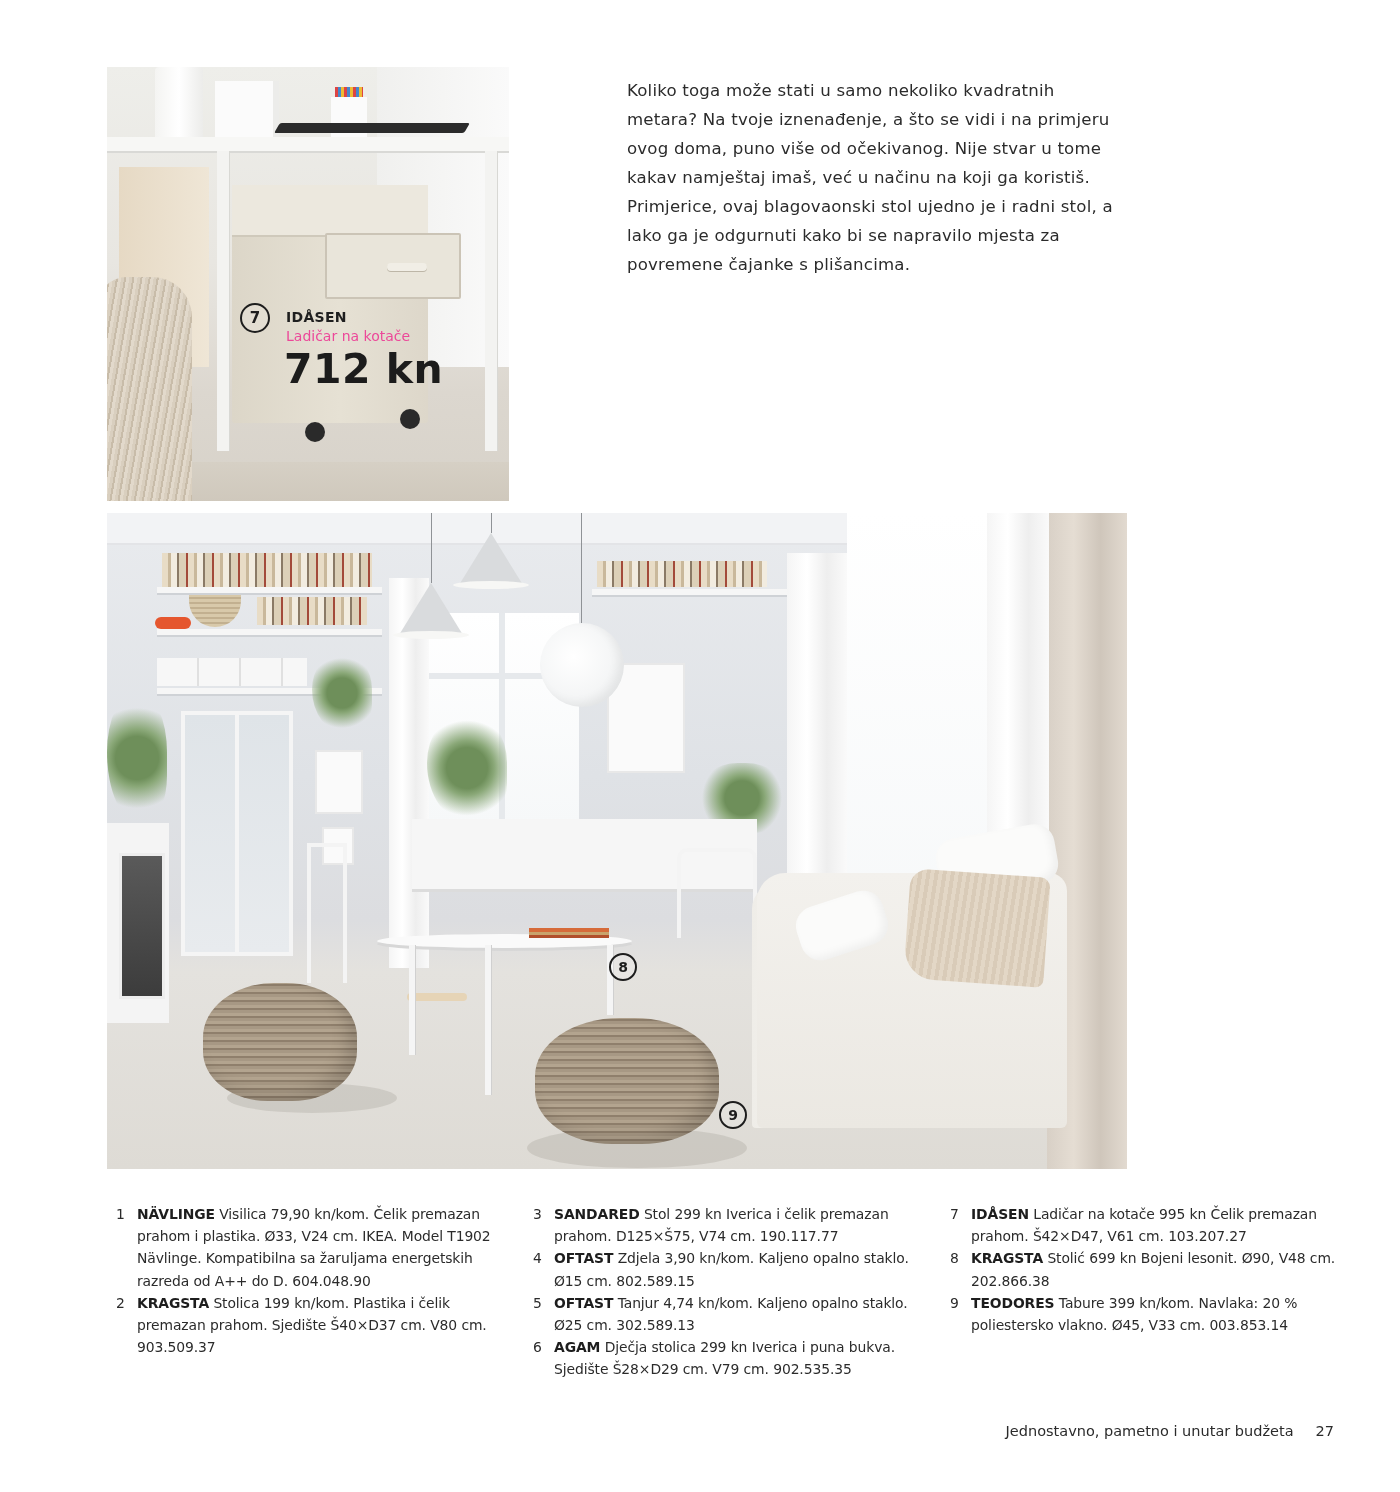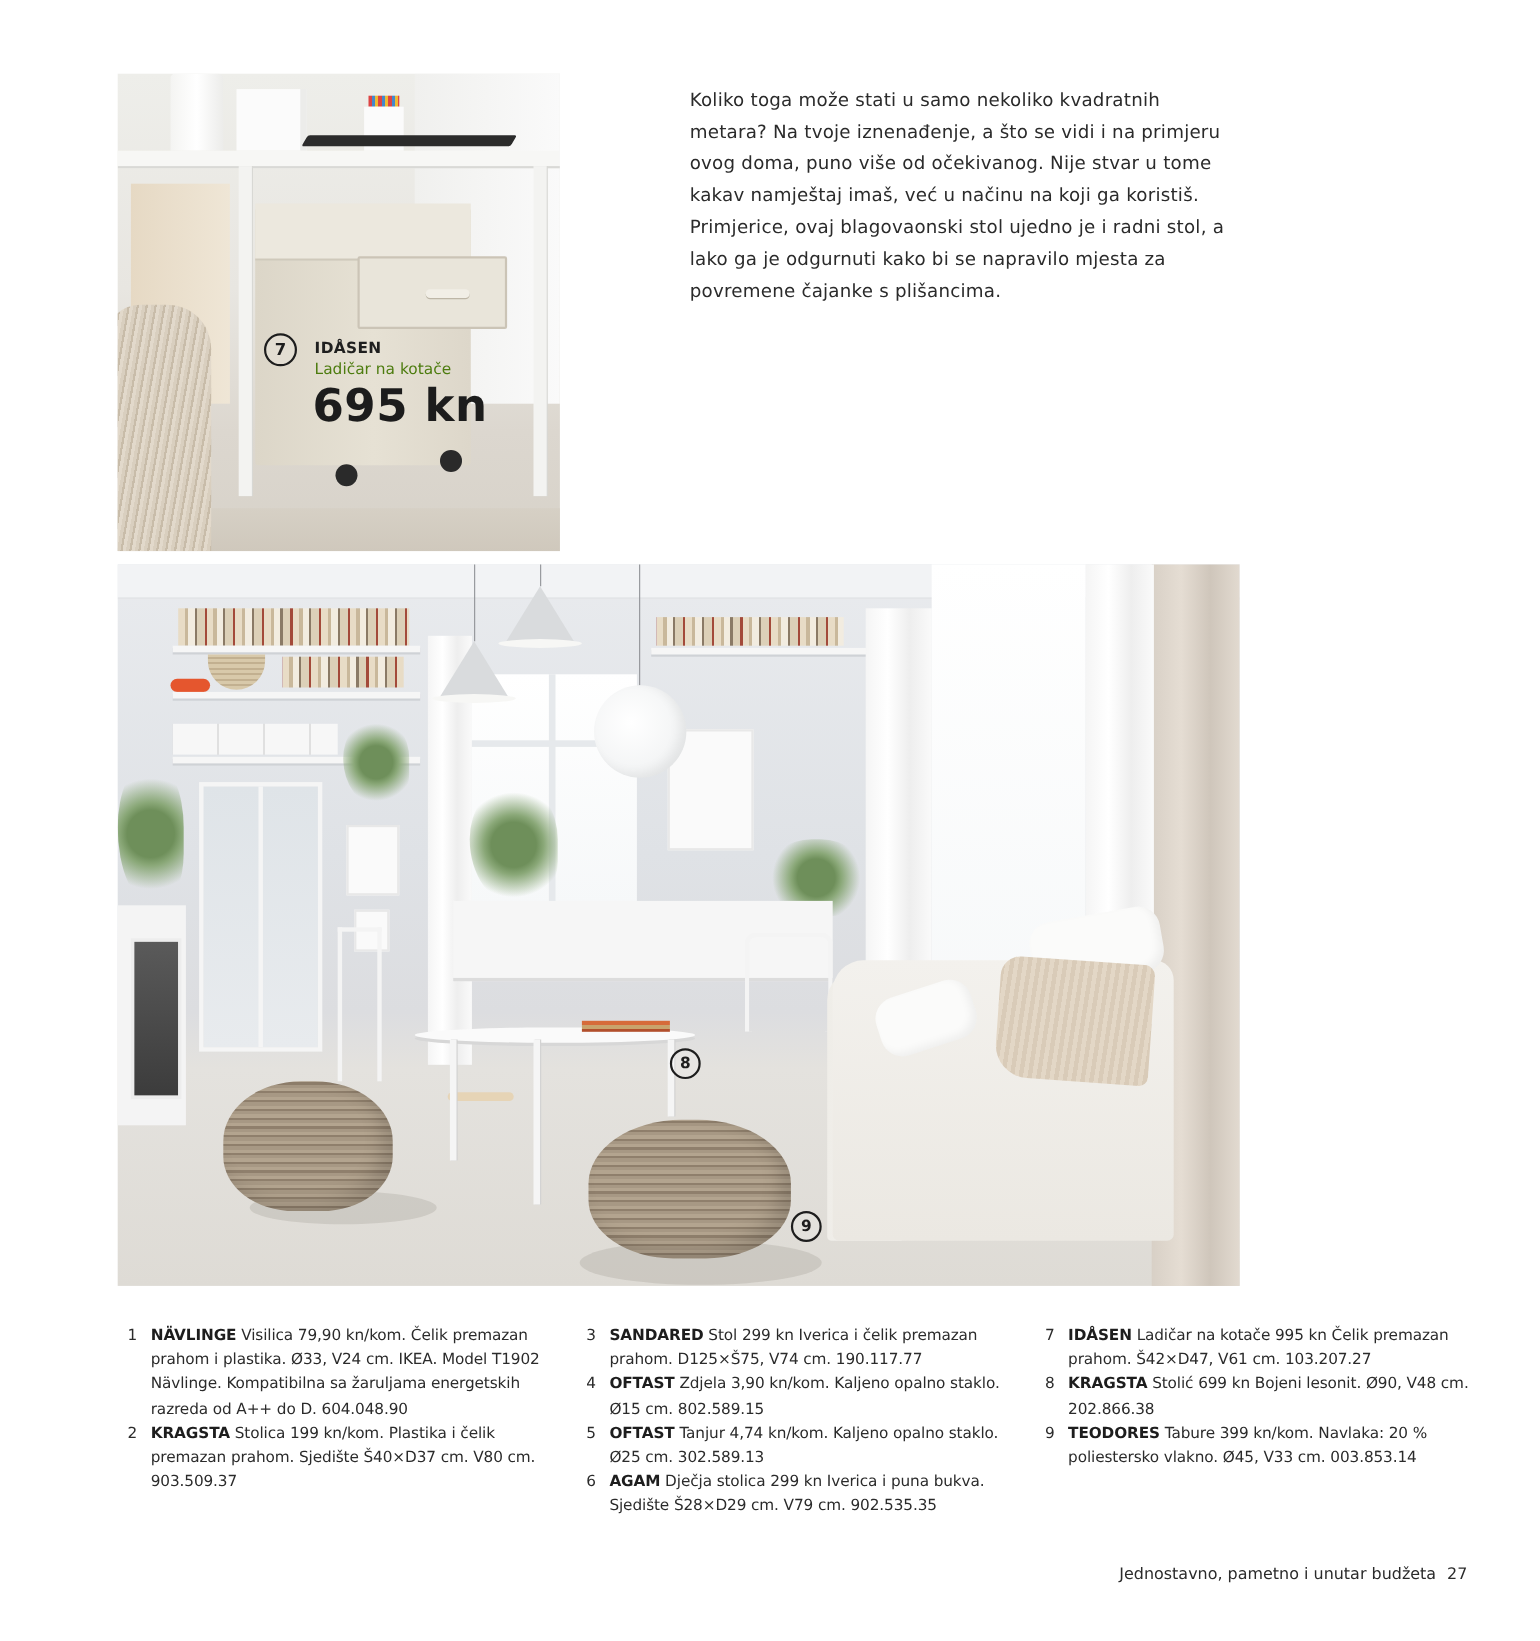--- a/index.html
+++ b/index.html
@@ -26,21 +26,21 @@
   .throw{position:absolute;left:-10px;top:210px;width:95px;height:240px;border-radius:30px 40px 0 0;
     background:repeating-linear-gradient(100deg,#d9cfbf 0 3px,#c8bca9 3px 5px,#e2d9cb 5px 8px);}
   .floor-line{position:absolute;left:0;top:395px;width:402px;height:40px;background:linear-gradient(180deg,#d6d0c5,#cfc8bc);}
 
   
   .marker{display:inline-flex;align-items:center;justify-content:center;border:2px solid #1d1d1d;border-radius:50%;
     font-family:"DejaVu Sans",sans-serif;font-weight:bold;color:#1d1d1d;background:rgba(255,255,255,0.15);box-sizing:border-box;}
   #price-tag{left:240px;top:303px;}
   #price-tag .marker{position:absolute;left:0;top:0;width:30px;height:30px;font-size:15px;}
   #price-tag .p-name{position:absolute;left:46px;top:6px;font-weight:bold;font-size:14px;color:#1f1f1f;white-space:nowrap;letter-spacing:0.3px;}
-  #price-tag .p-desc{position:absolute;left:46px;top:25px;font-size:14px;color:#4d7c0f;white-space:nowrap;}
+  #price-tag .p-desc{position:absolute;left:46px;top:25px;font-size:14px;color:#ec4899;white-space:nowrap;}
   #price-tag .p-price{position:absolute;left:44px;top:42px;font-weight:bold;font-size:41px;color:#1c1c1c;white-space:nowrap;letter-spacing:0.5px;}
 
   
   #intro{left:627px;top:76px;width:490px;font-size:16.6px;line-height:29px;color:#2b2b2b;letter-spacing:0.2px;}
 
   
   #photo-main{left:107px;top:513px;width:1020px;height:656px;overflow:hidden;
     background:linear-gradient(180deg,#e9ebee 0%,#dfe2e6 40%,#dcdde0 62%,#e4e2de 70%,#dedbd5 100%);}
   .ceiling{position:absolute;left:0;top:0;width:1020px;height:30px;background:#f2f3f5;border-bottom:2px solid #e3e4e7;}
   .shelf{position:absolute;height:6px;background:#f6f6f6;box-shadow:0 2px 0 #cfd2d6;}
@@ -82,21 +82,21 @@
   .col{position:absolute;top:1203px;font-size:13.9px;line-height:22.2px;color:#2b2b2b;letter-spacing:-0.1px;}
   #col-1{left:116px;width:375px;}
   #col-2{left:533px;width:395px;}
   #col-3{left:950px;width:395px;}
   .item{position:relative;padding-left:21px;}
   .item .num{position:absolute;left:0;top:0;width:16px;}
   .item .name{font-weight:bold;color:#1d1d1d;}
 
   
   #footer{right:66px;top:1423px;font-size:14.5px;color:#2b2b2b;white-space:nowrap;}
-  #footer .page-num{margin-left:10px;}
+  #footer .page-num{margin-left:22px;}
 </style>
 </head>
 <body>
 
 <div id="photo-top" class="abs">
   <div class="wall-win"></div>
   <div class="wood-panel"></div>
   <div class="vase"></div>
   <div class="box1"></div>
   <div class="pens"></div>
@@ -113,21 +113,21 @@
     </div>
   <div class="wheel" style="left:198px;top:355px"></div>
   <div class="wheel" style="left:293px;top:342px"></div>
   <div class="throw"></div>
 </div>
 
 <div id="price-tag" class="abs">
   <span class="marker">7</span>
   <span class="p-name">IDÅSEN</span>
   <span class="p-desc">Ladičar na kotače</span>
-  <span class="p-price">695 kn</span>
+  <span class="p-price">712 kn</span>
 </div>
 
 <p id="intro" class="abs" style="margin:0">Koliko toga može stati u samo nekoliko kvadratnih metara? Na tvoje iznenađenje, a što se vidi i na primjeru ovog doma, puno više od očekivanog. Nije stvar u tome kakav namještaj imaš, već u načinu na koji ga koristiš. Primjerice, ovaj blagovaonski stol ujedno je i radni stol, a lako ga je odgurnuti kako bi se napravilo mjesta za povremene čajanke s plišancima.</p>
 
 <div id="photo-main" class="abs">
   <div class="ceiling"></div>
 
   <div class="books" style="left:55px;top:40px;width:210px"></div>
   <div class="shelf" style="left:50px;top:74px;width:225px"></div>
   <div class="basket" style="left:82px;top:82px"></div>

